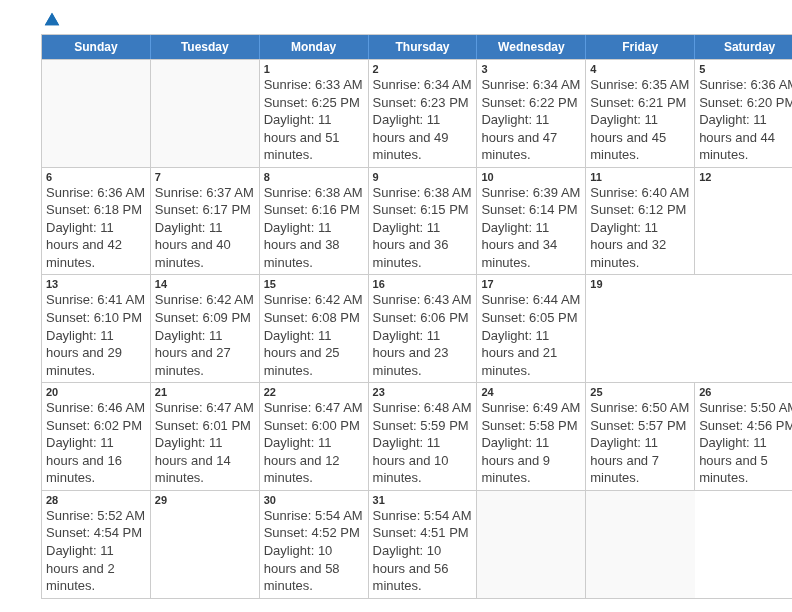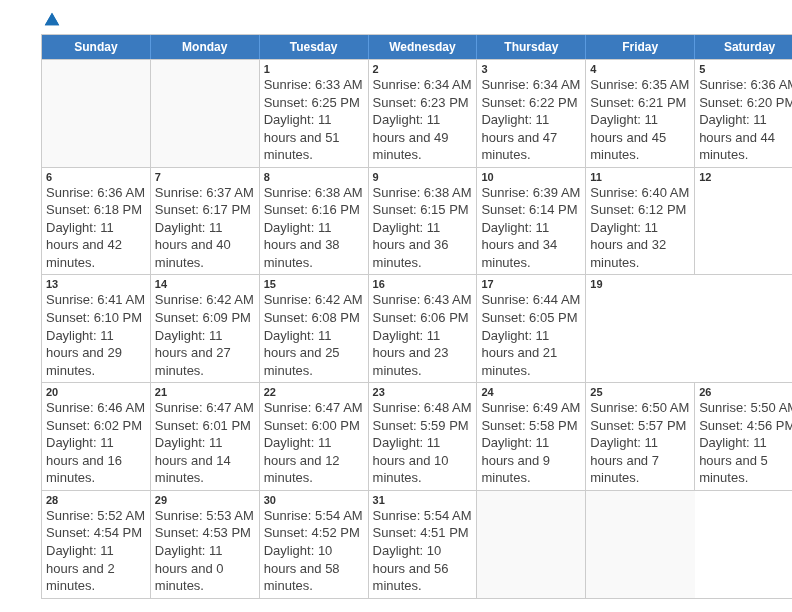--- a/index.html
+++ b/index.html
@@ -134,24 +134,24 @@
     </div>
     <div class="title-block">
       <div class="month-title"></div>
       <div class="subtitle"></div>
     </div>
   </div>
 
   <div class="calendar">
     <div class="cal-header">
     <div class="cal-header-cell">Sunday</div>
+        <div class="cal-header-cell">Tuesday</div>
         <div class="cal-header-cell">Monday</div>
-        <div class="cal-header-cell">Tuesday</div>
+        <div class="cal-header-cell">Thursday</div>
         <div class="cal-header-cell">Wednesday</div>
-        <div class="cal-header-cell">Thursday</div>
         <div class="cal-header-cell">Friday</div>
         <div class="cal-header-cell">Saturday</div>
       </div>
     <div class="cal-body">
     <div class="cal-row">
           <div class="cal-cell empty"></div>
           <div class="cal-cell empty"></div>
           <div class="cal-cell">
             <span class="day-num">1</span>
             <div class="cell-info">Sunrise: 6:33 AM
@@ -305,23 +305,20 @@
         </div>
         <div class="cal-row">
           <div class="cal-cell">
             <span class="day-num">28</span>
             <div class="cell-info">Sunrise: 5:52 AM
 Sunset: 4:54 PM
 Daylight: 11 hours and 2 minutes.</div>
           </div>
           <div class="cal-cell">
             <span class="day-num">29</span>
-            <div class="cell-info">Sunrise: 5:53 AM
-Sunset: 4:53 PM
-Daylight: 11 hours and 0 minutes.</div>
           </div>
           <div class="cal-cell">
             <span class="day-num">30</span>
             <div class="cell-info">Sunrise: 5:54 AM
 Sunset: 4:52 PM
 Daylight: 10 hours and 58 minutes.</div>
           </div>
           <div class="cal-cell">
             <span class="day-num">31</span>
             <div class="cell-info">Sunrise: 5:54 AM

